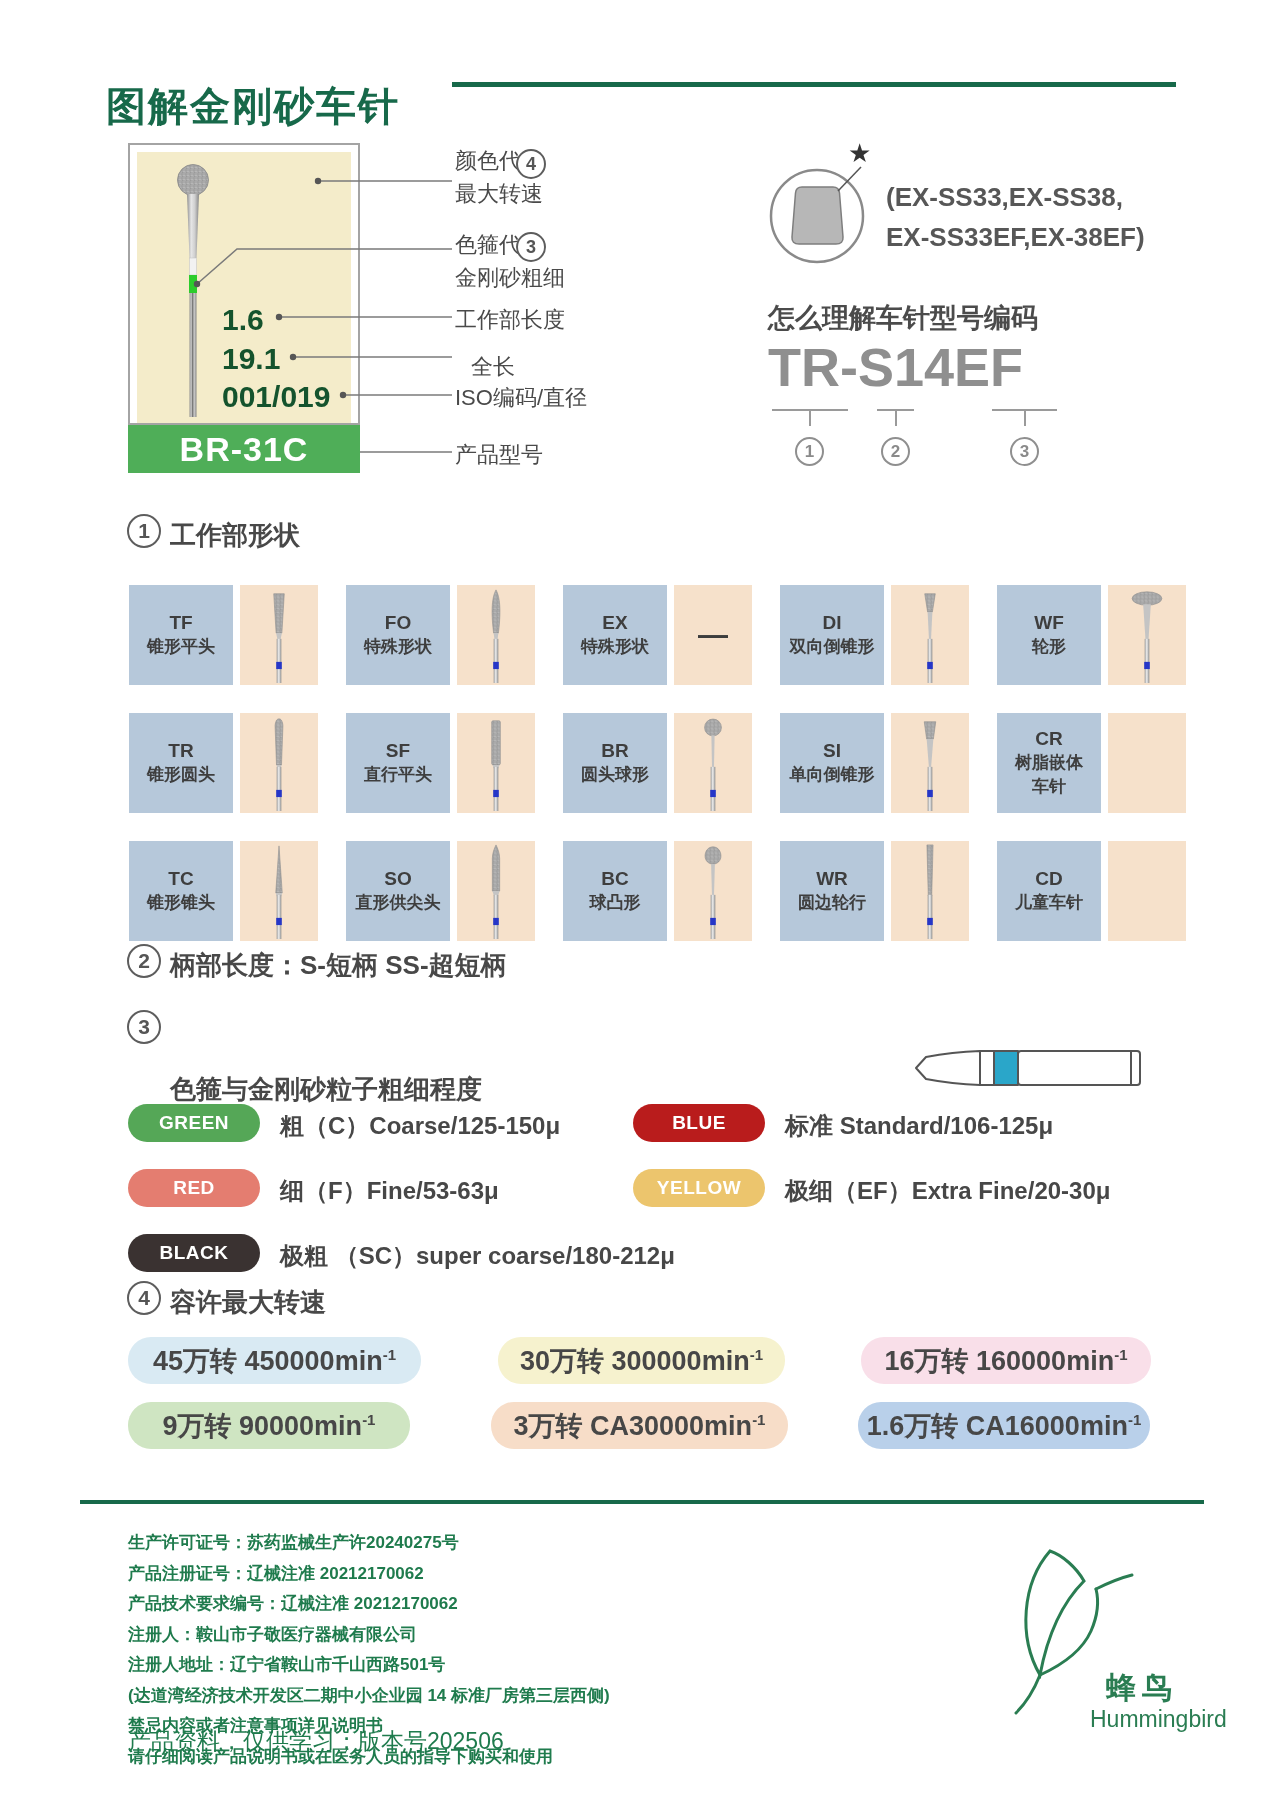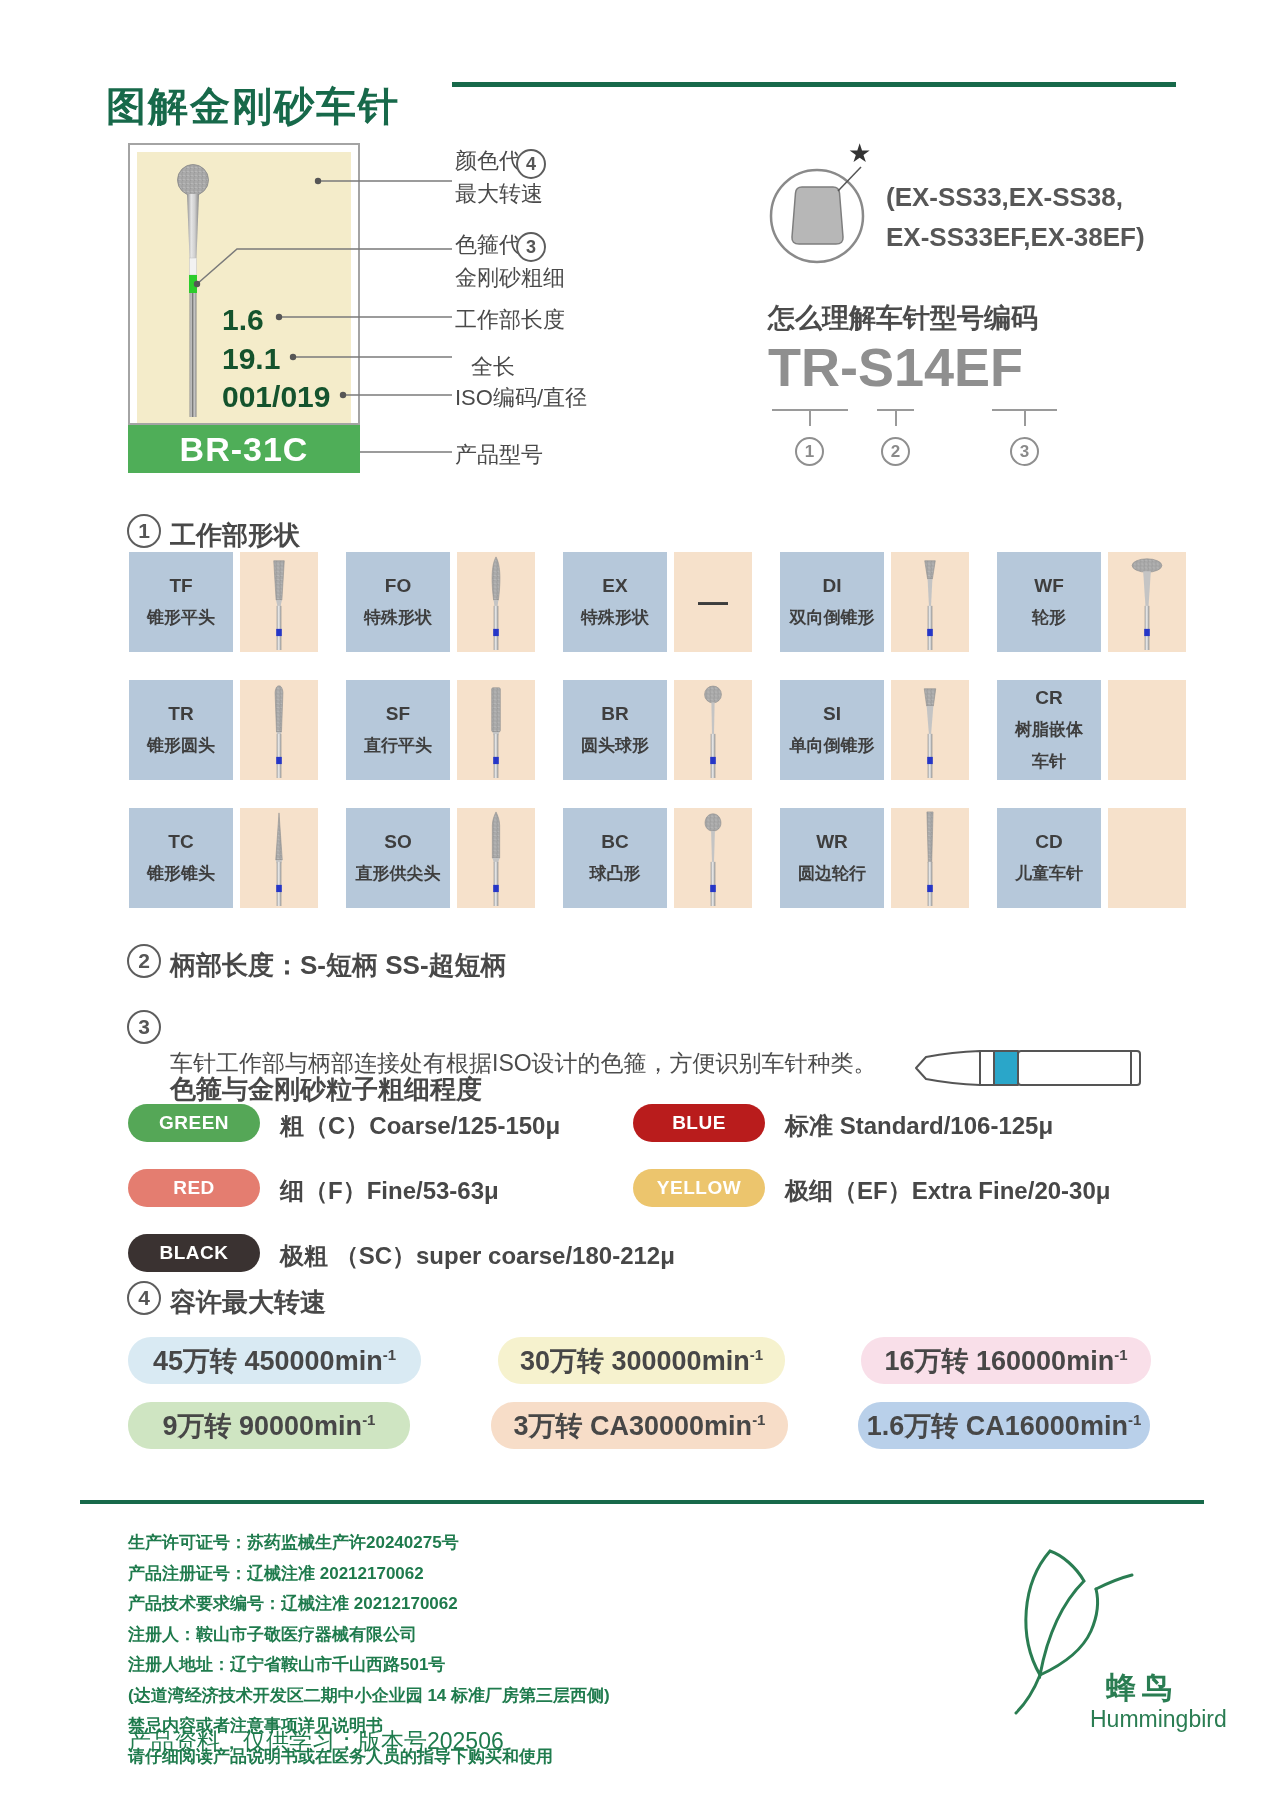--- a/index.html
+++ b/index.html
@@ -28,26 +28,26 @@
   .ex-note{left:886px;font-size:26px;font-weight:bold;color:#575757;white-space:nowrap;}
   .howto{left:768px;top:300px;font-size:27px;font-weight:bold;color:#4b4b4b;}
   .big-code{left:768px;top:336px;font-size:54px;font-weight:800;color:#8f8f8f;letter-spacing:0px;}
   .bracket{height:16px;border-top:2px solid #9a9a9a;}
   .bracket::after{content:'';position:absolute;left:50%;top:0;width:2px;height:15px;background:#9a9a9a;transform:translateX(-50%);}
 
   
   .sec-title{font-size:26px;font-weight:600;color:#484848;white-space:nowrap;}
 
   
-  .grid{left:129px;top:552px;display:grid;grid-template-columns:repeat(5,189px);grid-auto-rows:100px;column-gap:17px;row-gap:8px;gap:28px;}
+  .grid{left:129px;top:585px;display:grid;grid-template-columns:repeat(5,189px);grid-auto-rows:100px;column-gap:17px;row-gap:8px;gap:28px;}
   .unit{display:flex;gap:7px;}
   .cell-label{width:104px;height:100%;background:#b6c8da;display:flex;flex-direction:column;
               align-items:center;justify-content:center;text-align:center;}
   .cell-code{font-size:19px;font-weight:bold;color:#3e3e3e;line-height:1.2;}
-  .cell-name{font-size:17px;font-weight:bold;color:#3e3e3e;line-height:1.3;margin-top:10px;}
+  .cell-name{font-size:17px;font-weight:bold;color:#3e3e3e;line-height:1.3;margin-top:2px;}
   .cell-img{width:78px;height:100%;background:#f6e1cb;display:flex;align-items:center;justify-content:center;}
   .bur-svg{width:40px;height:96px;display:block;}
   .ex-dash{font-size:30px;font-weight:900;color:#3d3d3d;line-height:1;}
 
   
   .sec3-desc{left:170px;top:1048px;font-size:23px;font-weight:500;color:#4c4c4c;}
   .pill{width:132px;height:38px;border-radius:19px;color:#fff;display:flex;align-items:center;justify-content:center;
         font-size:19px;font-weight:bold;letter-spacing:0.5px;}
   .pill-desc{font-size:24px;font-weight:600;color:#474747;white-space:nowrap;}
 
@@ -388,21 +388,20 @@
       </div>
       <div class="cell-img"></div>
     </div>
   </div>
 
   <div class="abs num-circle nc34" style="left:127px;top:944px;">2</div>
   <div class="abs sec-title" style="left:170px;top:948px;">柄部长度：S-短柄  SS-超短柄</div>
 
   <div class="abs num-circle nc34" style="left:127px;top:1010px;">3</div>
   <div class="abs sec-title" style="left:170px;top:1072px;">色箍与金刚砂粒子粗细程度</div>
-  <div class="abs sec3-desc">车针工作部与柄部连接处有根据ISO设计的色箍，方便识别车针种类。</div>
 
   <svg class="abs" style="left:910px;top:1042px;" width="235" height="52" viewBox="0 0 235 52">
     <g stroke="#555" stroke-width="2" fill="#ffffff" stroke-linejoin="round">
       <path d="M6,26 L16,15 Q42,10 70,9 L70,43 Q42,42 16,37 Z"></path>
       <rect x="70" y="9" width="14" height="34"></rect>
       <rect x="84" y="9" width="24" height="34" fill="#2aa6c9"></rect>
       <rect x="108" y="9" width="122" height="34" rx="3"></rect>
       <line x1="221" y1="9" x2="221" y2="43"></line>
     </g>
   </svg>

